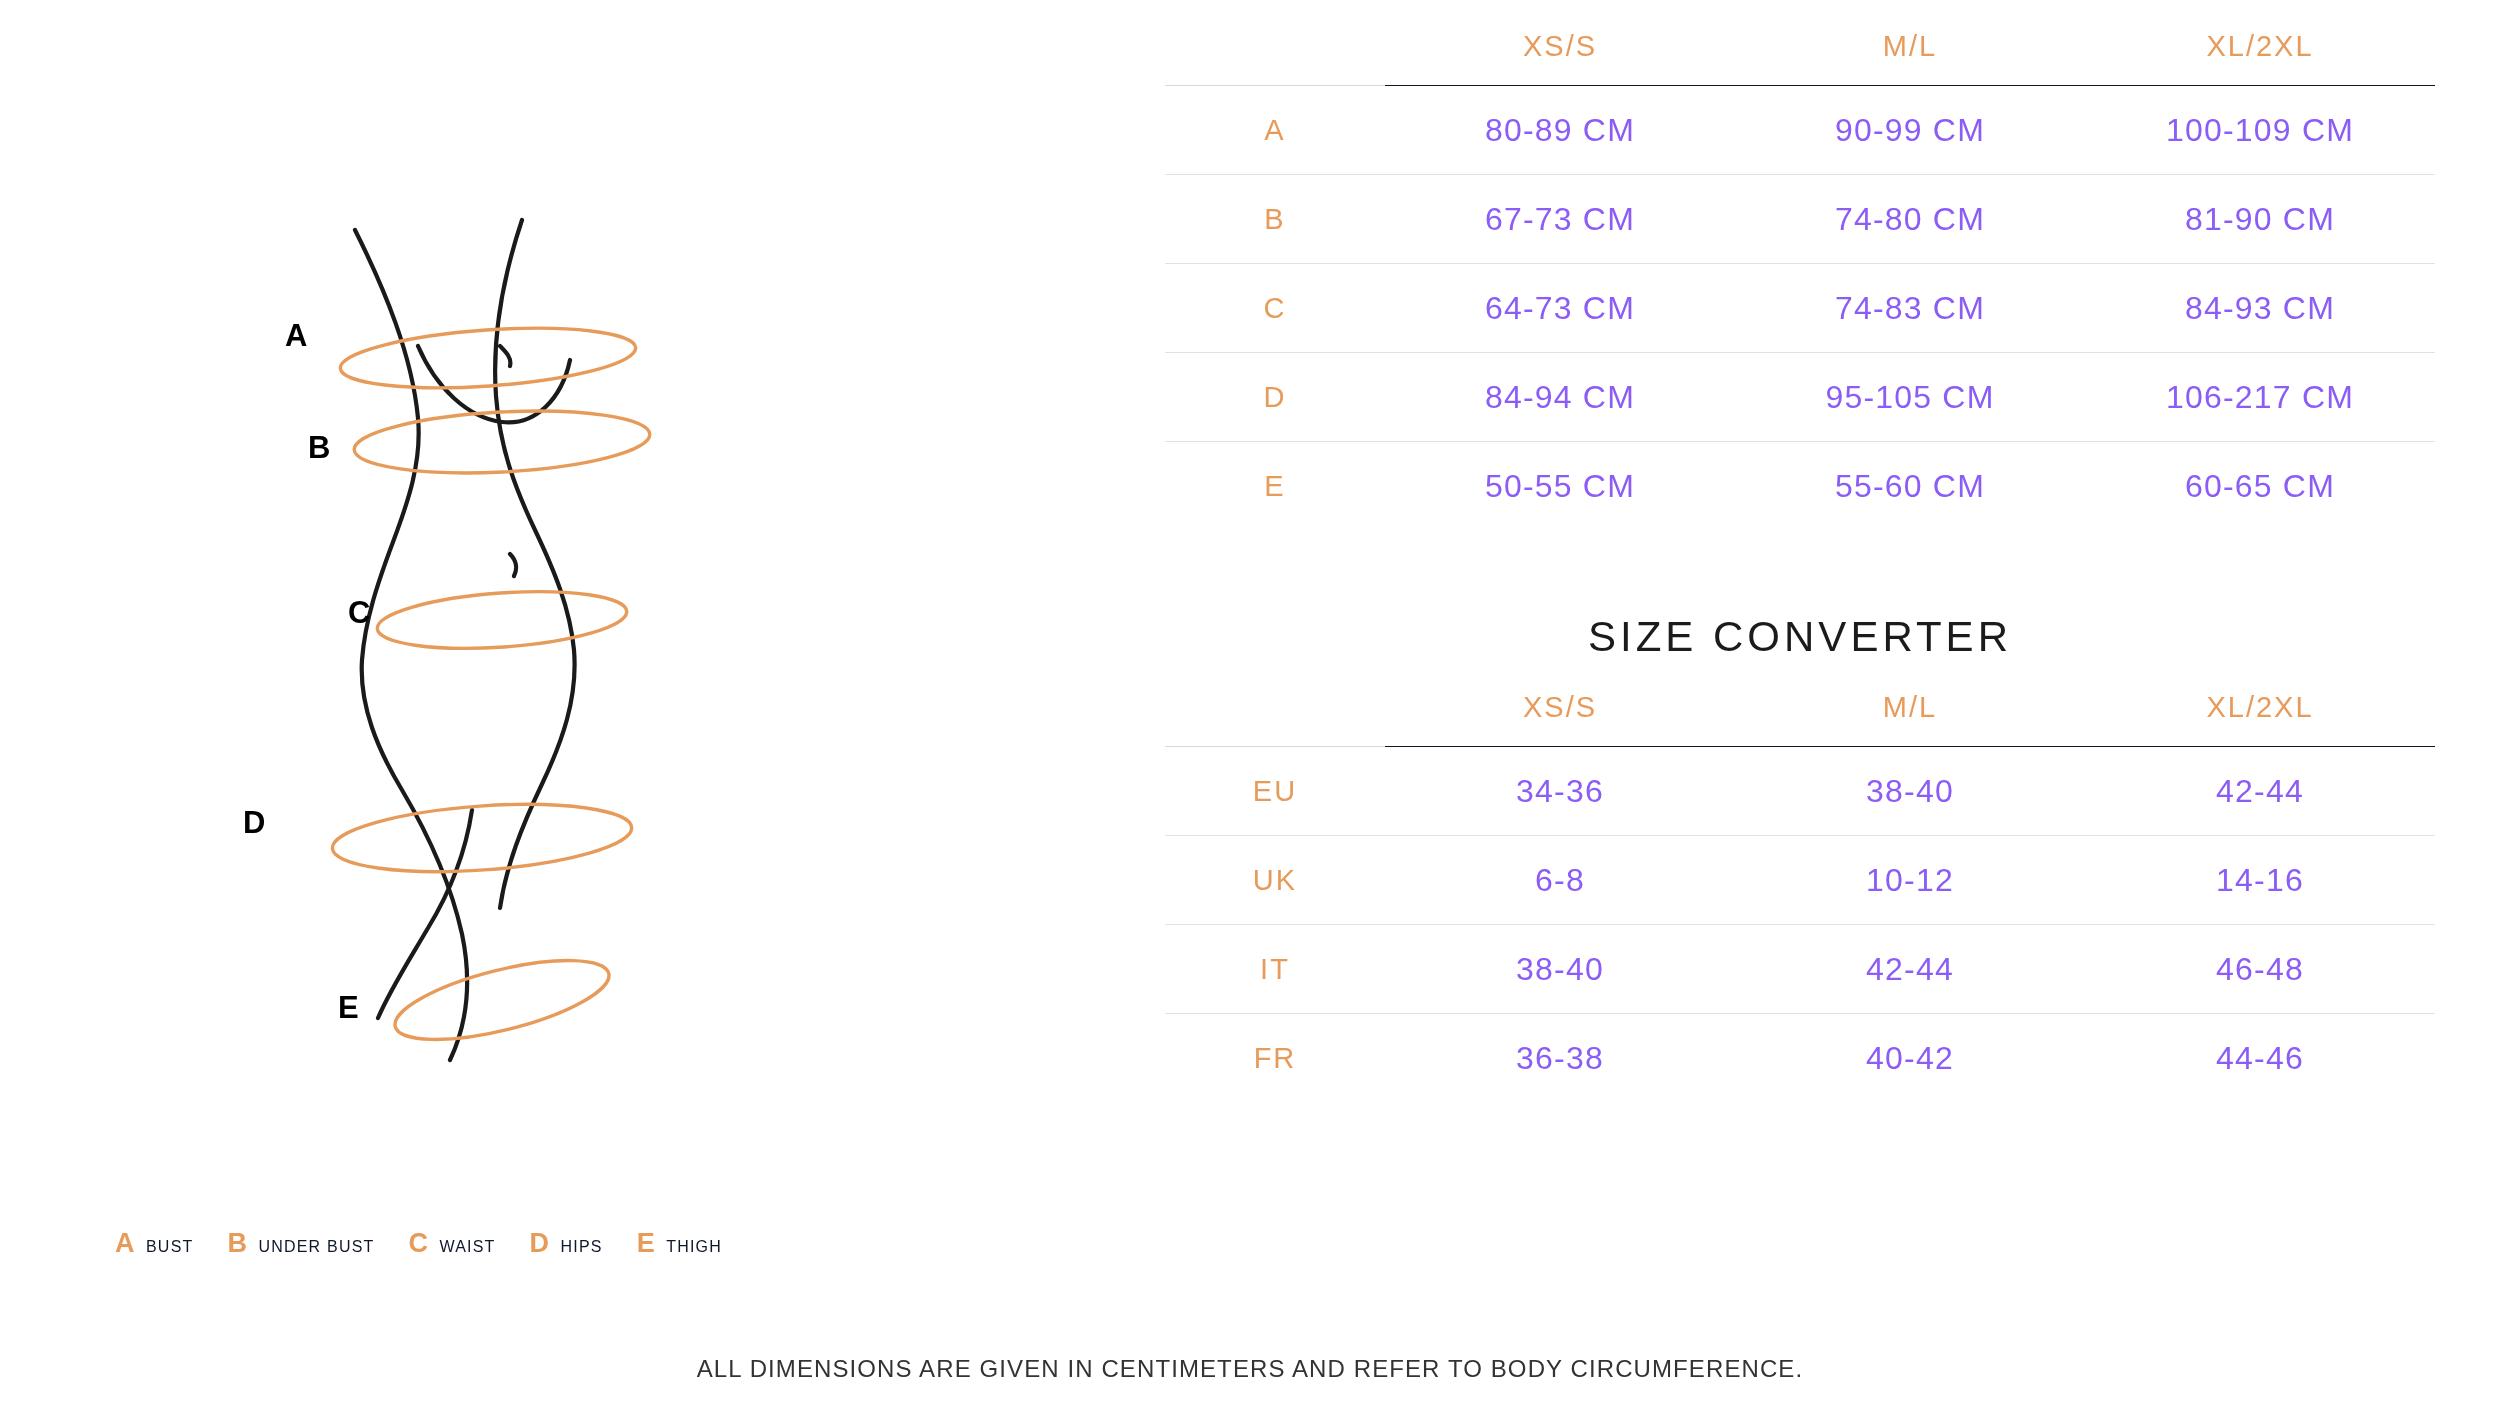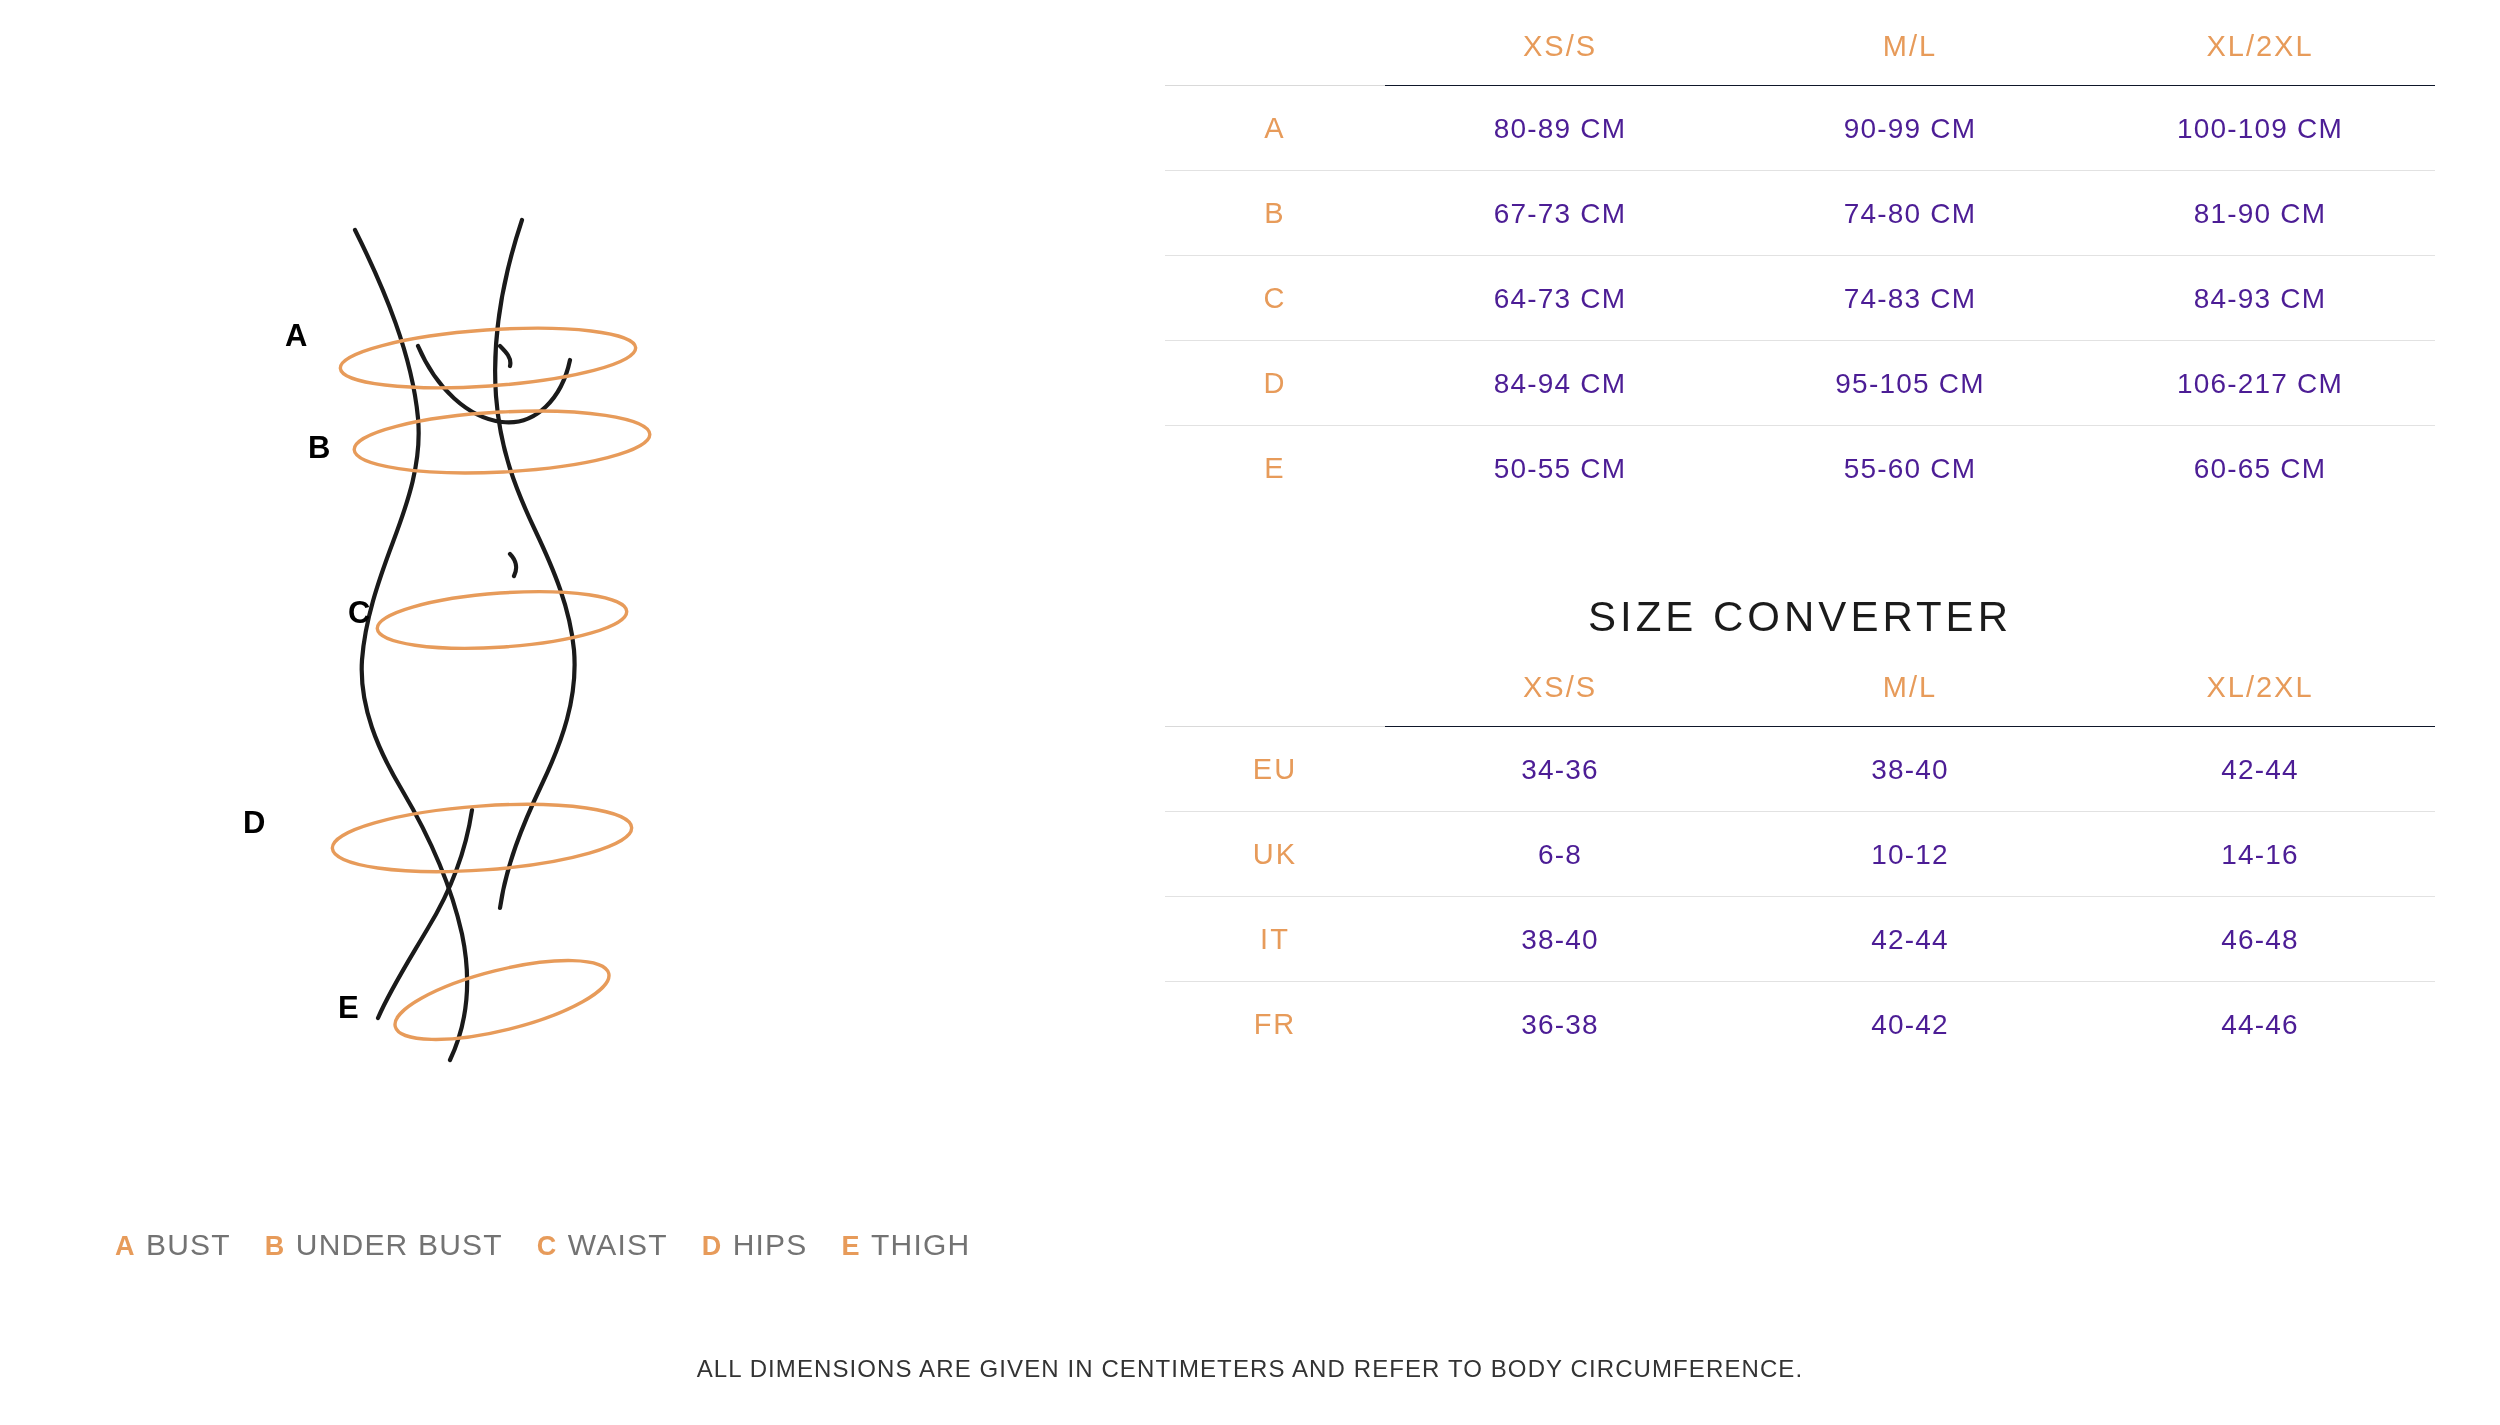--- a/index.html
+++ b/index.html
@@ -56,22 +56,22 @@
     align-items: baseline;
     gap: 11px;
   }
   .legend-letter {
     color: #e79b5a;
     font-size: 27px;
     font-weight: bold;
     letter-spacing: 0.5px;
   }
   .legend-label {
-    color: #737373;
-    font-size: 30px;
+    color: #0f172a;
+    font-size: 16px;
     letter-spacing: 1.2px;
   }
 
   
   .tables-col {
     position: absolute;
     left: 1100px;
     top: 0;
     width: 1400px;
     height: 1425px;
@@ -101,23 +101,23 @@
     color: #e79b5a;
     font-size: 29px;
     letter-spacing: 2px;
     padding: 30px 0 22px 0;
     border-bottom: 1px solid #0f172a;
   }
   table.size-table thead th.corner {
     border-bottom: 1px solid #d9d9d9;
   }
   table.size-table tbody td {
-    font-size: 28px;
+    font-size: 32px;
     letter-spacing: 1.2px;
-    color: #4c1d95;
+    color: #8b5cf6;
     padding: 26px 0 25px 0;
     border-bottom: 1px solid #e2e2e2;
   }
   table.size-table tbody tr:last-child td {
     border-bottom: none;
   }
   table.size-table tbody td.row-label {
     color: #e79b5a;
     font-size: 29px;
     letter-spacing: 2px;

